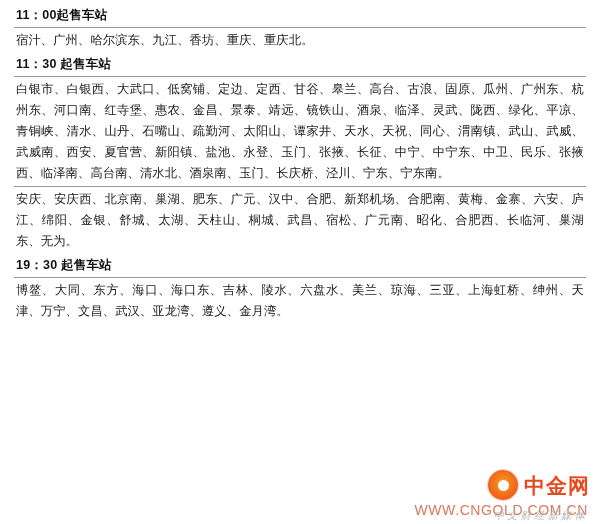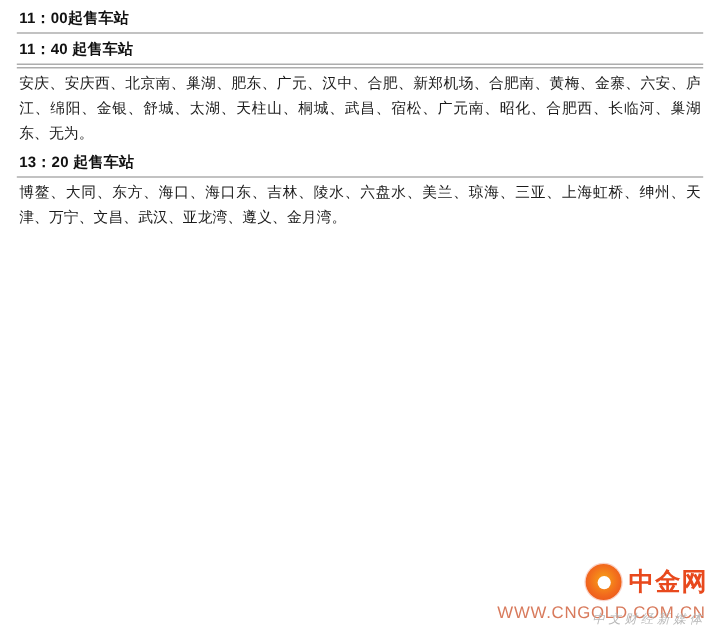--- a/index.html
+++ b/index.html
@@ -105,36 +105,38 @@
   }
 </style>
 </head>
 <body>
 
 <div class="page">
 
   <div class="section">
     <div class="section-title">11：00起售车站</div>
     <div class="divider"></div>
+    <div class="section-body">宿汁、广州、哈尔滨东、九江、香坊、重庆、重庆北。</div>
   </div>
 
   <div class="section">
-    <div class="section-title">11：40 起售车站</div>
+    <div class="section-title">11：30 起售车站</div>
     <div class="divider"></div>
+    <div class="section-body">白银市、白银西、大武口、低窝铺、定边、定西、甘谷、皋兰、高台、古浪、固原、瓜州、广州东、杭州东、河口南、红寺堡、惠农、金昌、景泰、靖远、镜铁山、酒泉、临泽、灵武、陇西、绿化、平凉、青铜峡、清水、山丹、石嘴山、疏勤河、太阳山、谭家井、天水、天祝、同心、渭南镇、武山、武威、武威南、西安、夏官营、新阳镇、盐池、永登、玉门、张掖、长征、中宁、中宁东、中卫、民乐、张掖西、临泽南、高台南、清水北、酒泉南、玉门、长庆桥、泾川、宁东、宁东南。</div>
   </div>
 
 
   <div class="section">
     <div class="divider"></div>
     <div class="section-body">安庆、安庆西、北京南、巢湖、肥东、广元、汉中、合肥、新郑机场、合肥南、黄梅、金寨、六安、庐江、绵阳、金银、舒城、太湖、天柱山、桐城、武昌、宿松、广元南、昭化、合肥西、长临河、巢湖东、无为。</div>
   </div>
 
 
   <div class="section last-line-fade">
-    <div class="section-title">13：20 起售车站</div>
+    <div class="section-title">19：30 起售车站</div>
     <div class="divider"></div>
     <div class="section-body">博鳌、大同、东方、海口、海口东、吉林、陵水、六盘水、美兰、琼海、三亚、上海虹桥、绅州、天津、万宁、文昌、武汉、亚龙湾、遵义、金月湾。</div>
   </div>
 
   <div class="watermark">
     <div class="wm-badge"></div>
     <div class="wm-text">中金网</div>
   </div>
   <div class="wm-url">WWW.CNGOLD.COM.CN</div>
   <div class="wm-slogan">中文财经新媒体</div>

